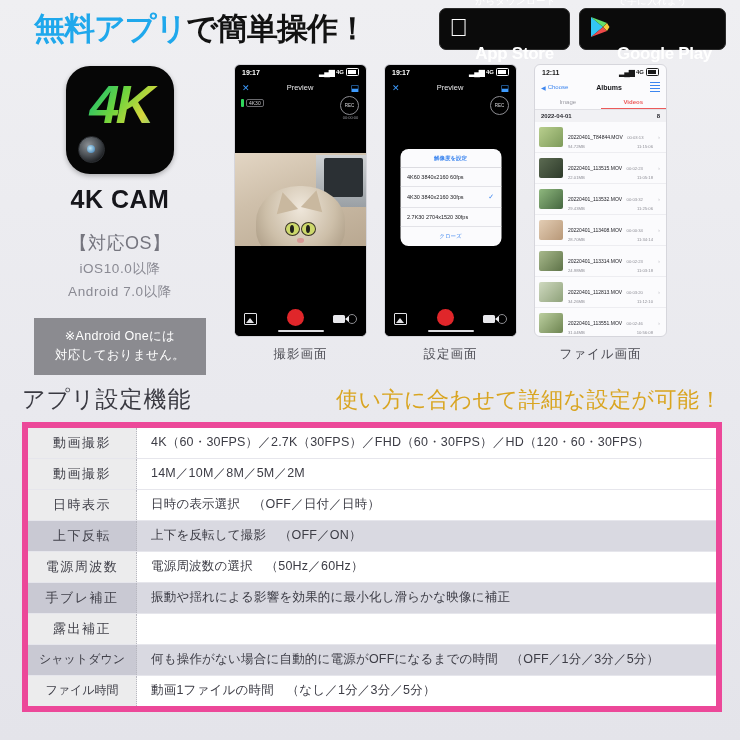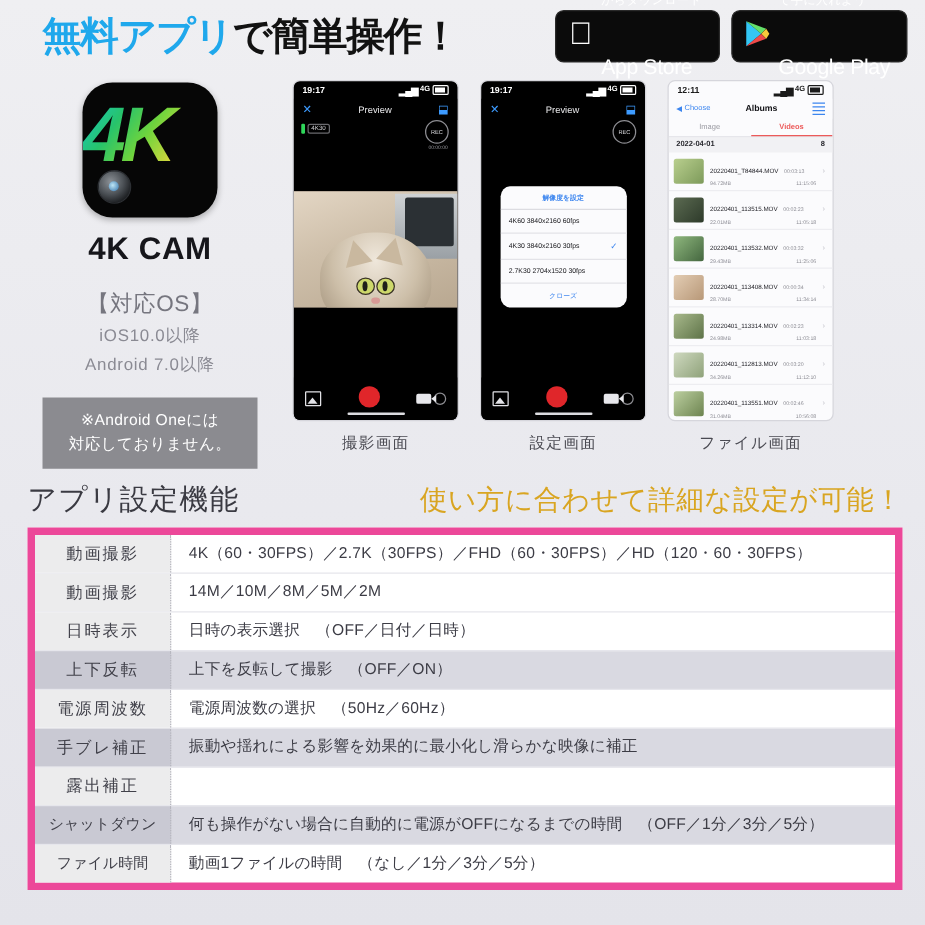--- a/index.html
+++ b/index.html
@@ -18,36 +18,36 @@
   .headline .hl-a{color:#1FA8EC;}
   .headline .hl-b{color:#121212;}
   .badges{margin-left:auto;display:flex;gap:9px;padding-right:4px;}
   .badge{
     background:#0b0b0b;border-radius:7px;height:40px;
     display:flex;align-items:center;gap:7px;padding:0 13px 0 10px;
     border:1px solid #2a2a2a;
   }
   .badge-txt{display:flex;flex-direction:column;line-height:1.02;color:#fff;}
   .badge-sub{font-size:9.5px;letter-spacing:.4px;}
-  .badge-main{font-size:17px;font-weight:normal;letter-spacing:-.3px;margin-top:40px;}
+  .badge-main{font-size:17px;font-weight:bold;letter-spacing:-.3px;margin-top:40px;}
   .apple-glyph{font-size:25px;color:#fff;line-height:1;margin-top:-3px;}
 
   
   .mid{display:flex;padding:2px 12px 0 14px;gap:0;}
 
   
   .leftcol{width:212px;display:flex;flex-direction:column;align-items:center;padding-top:6px;}
   .appicon{
     width:108px;height:108px;border-radius:24px;background:#060606;
     position:relative;overflow:hidden;
     box-shadow:0 2px 5px rgba(0,0,0,.28);
   }
   .appicon .k4{
     position:absolute;left:0;right:0;top:7px;
-    text-align:left;font-size:62px;font-weight:bold;font-style:italic;
+    text-align:center;font-size:54px;font-weight:bold;font-style:italic;
     letter-spacing:-4px;
     background:linear-gradient(125deg,#16c9d6 0%,#27c36b 28%,#6fd43d 48%,#d7d73c 70%,#19b9c9 100%);
     -webkit-background-clip:text;background-clip:text;color:transparent;
     line-height:1.15;
   }
   .cam-lens{
     position:absolute;left:12px;bottom:11px;width:25px;height:25px;border-radius:50%;
     background:radial-gradient(circle at 38% 34%,#8c9196 0%,#4c5156 45%,#1b1d20 78%);
     border:1.5px solid #2c2f33;
   }

